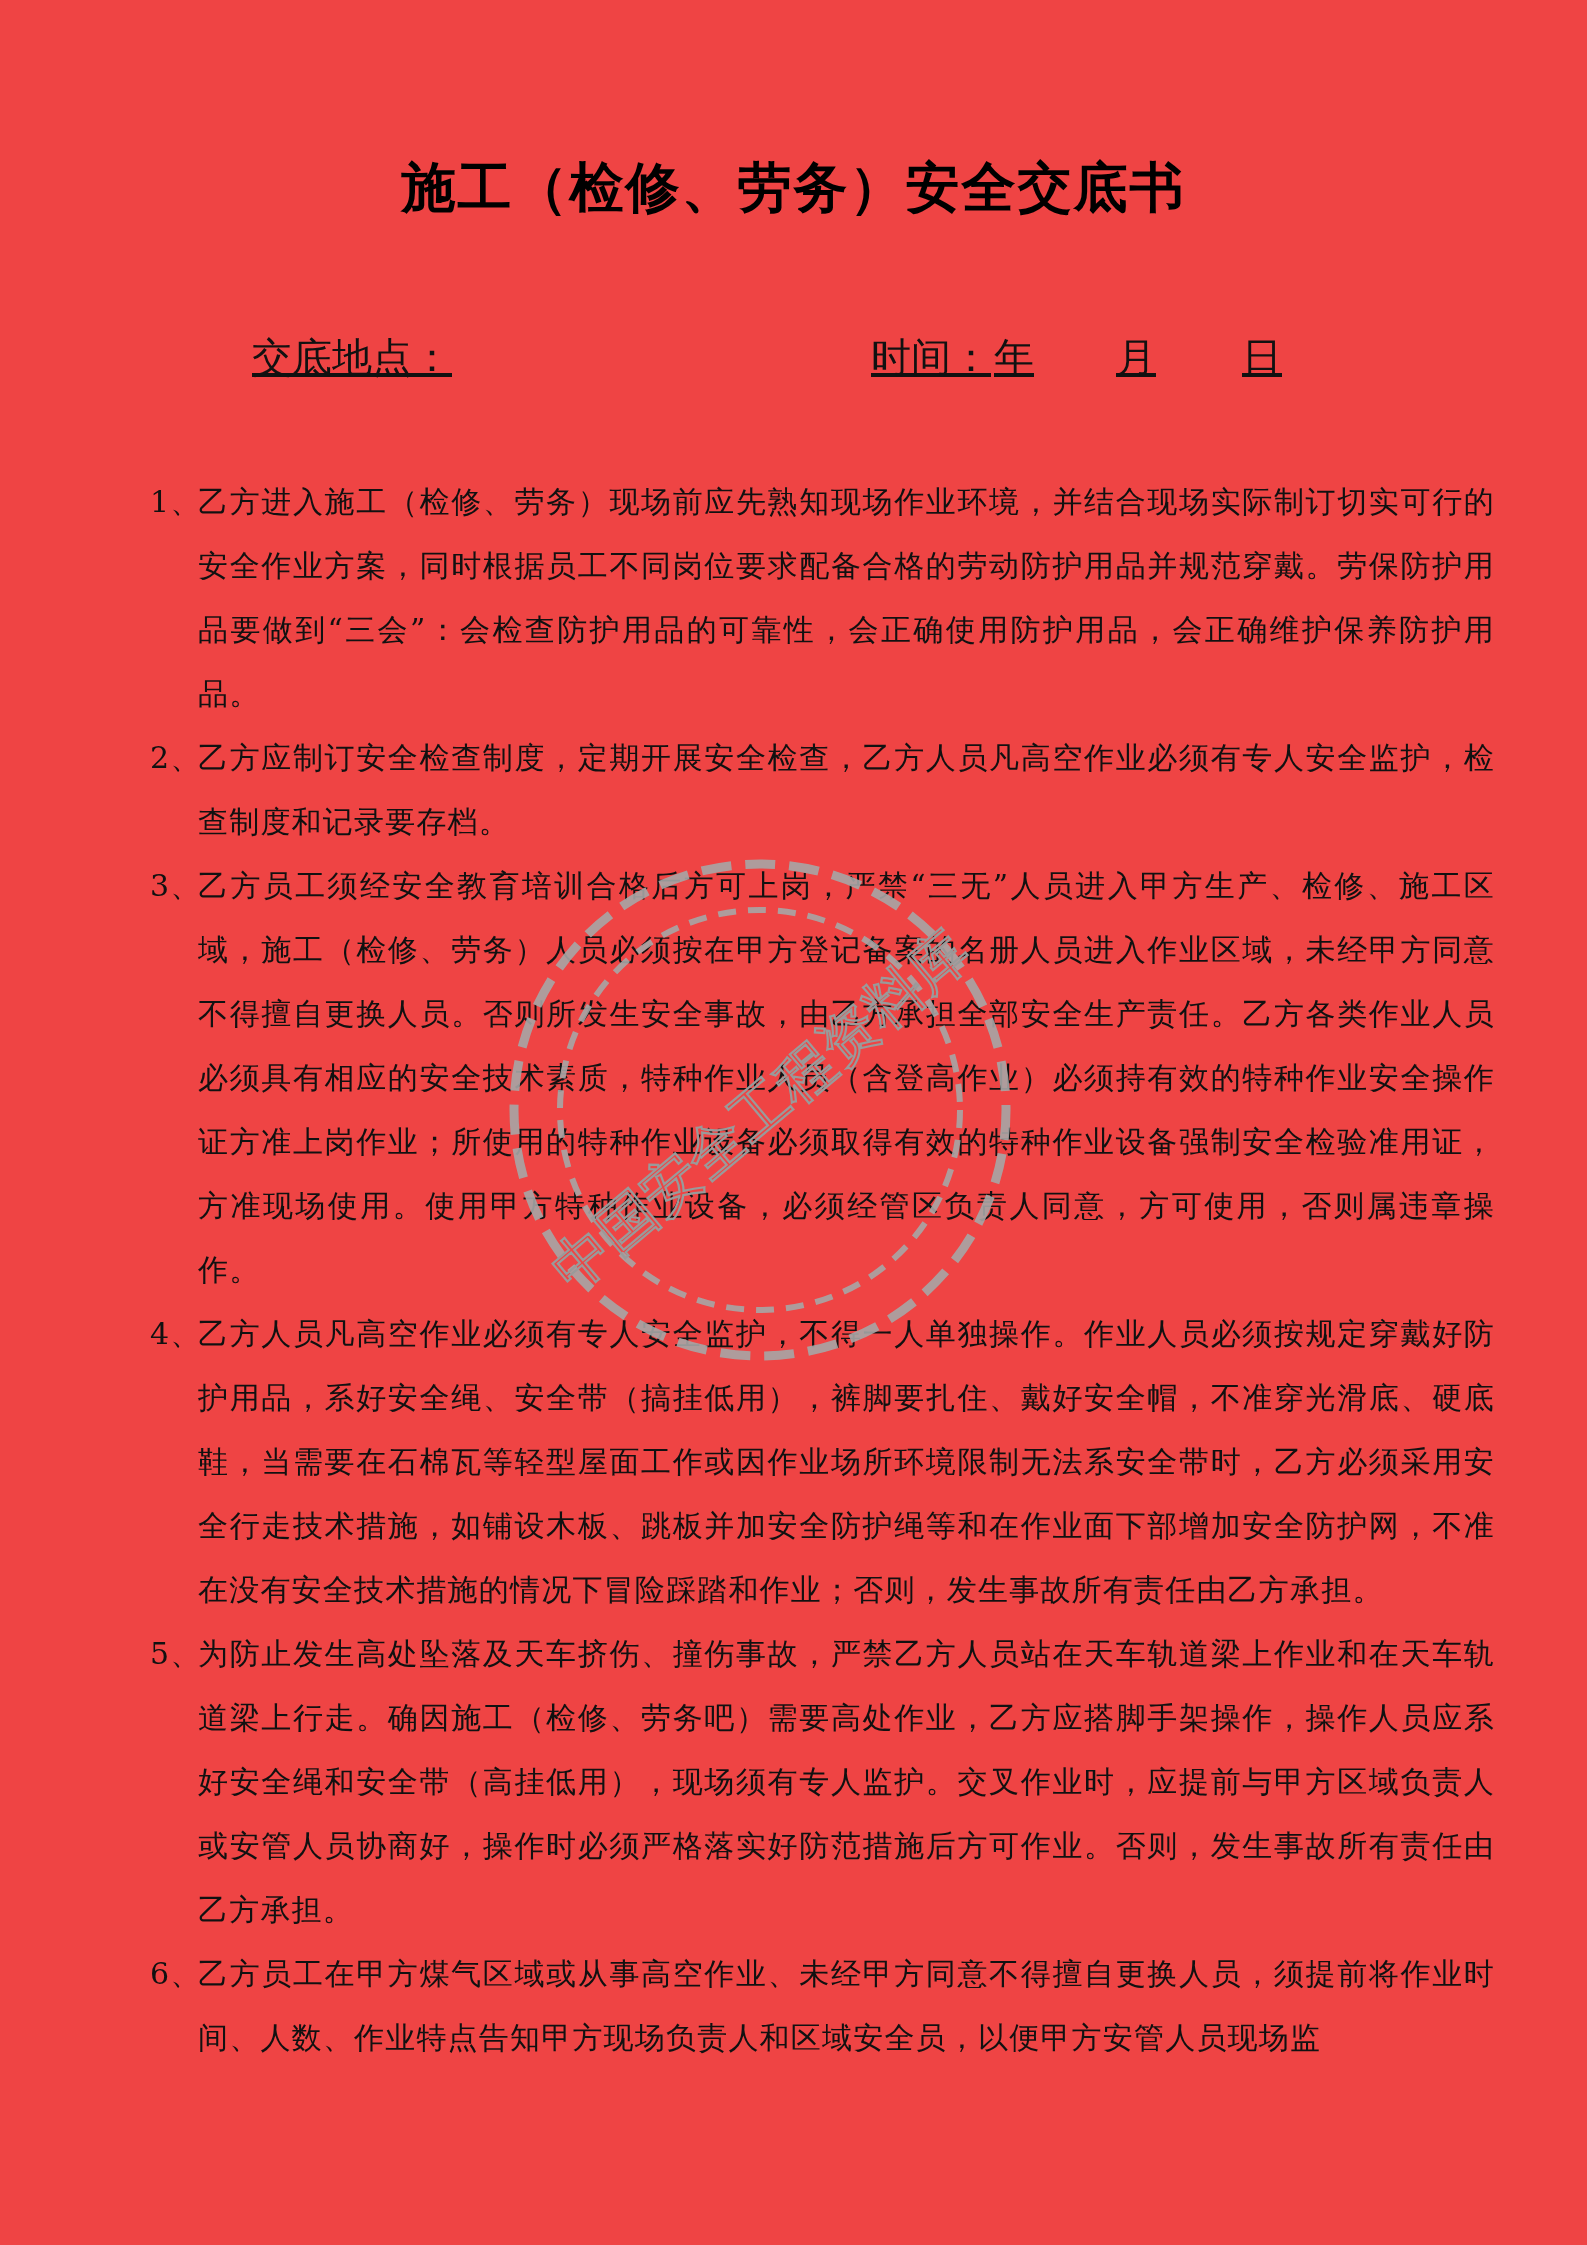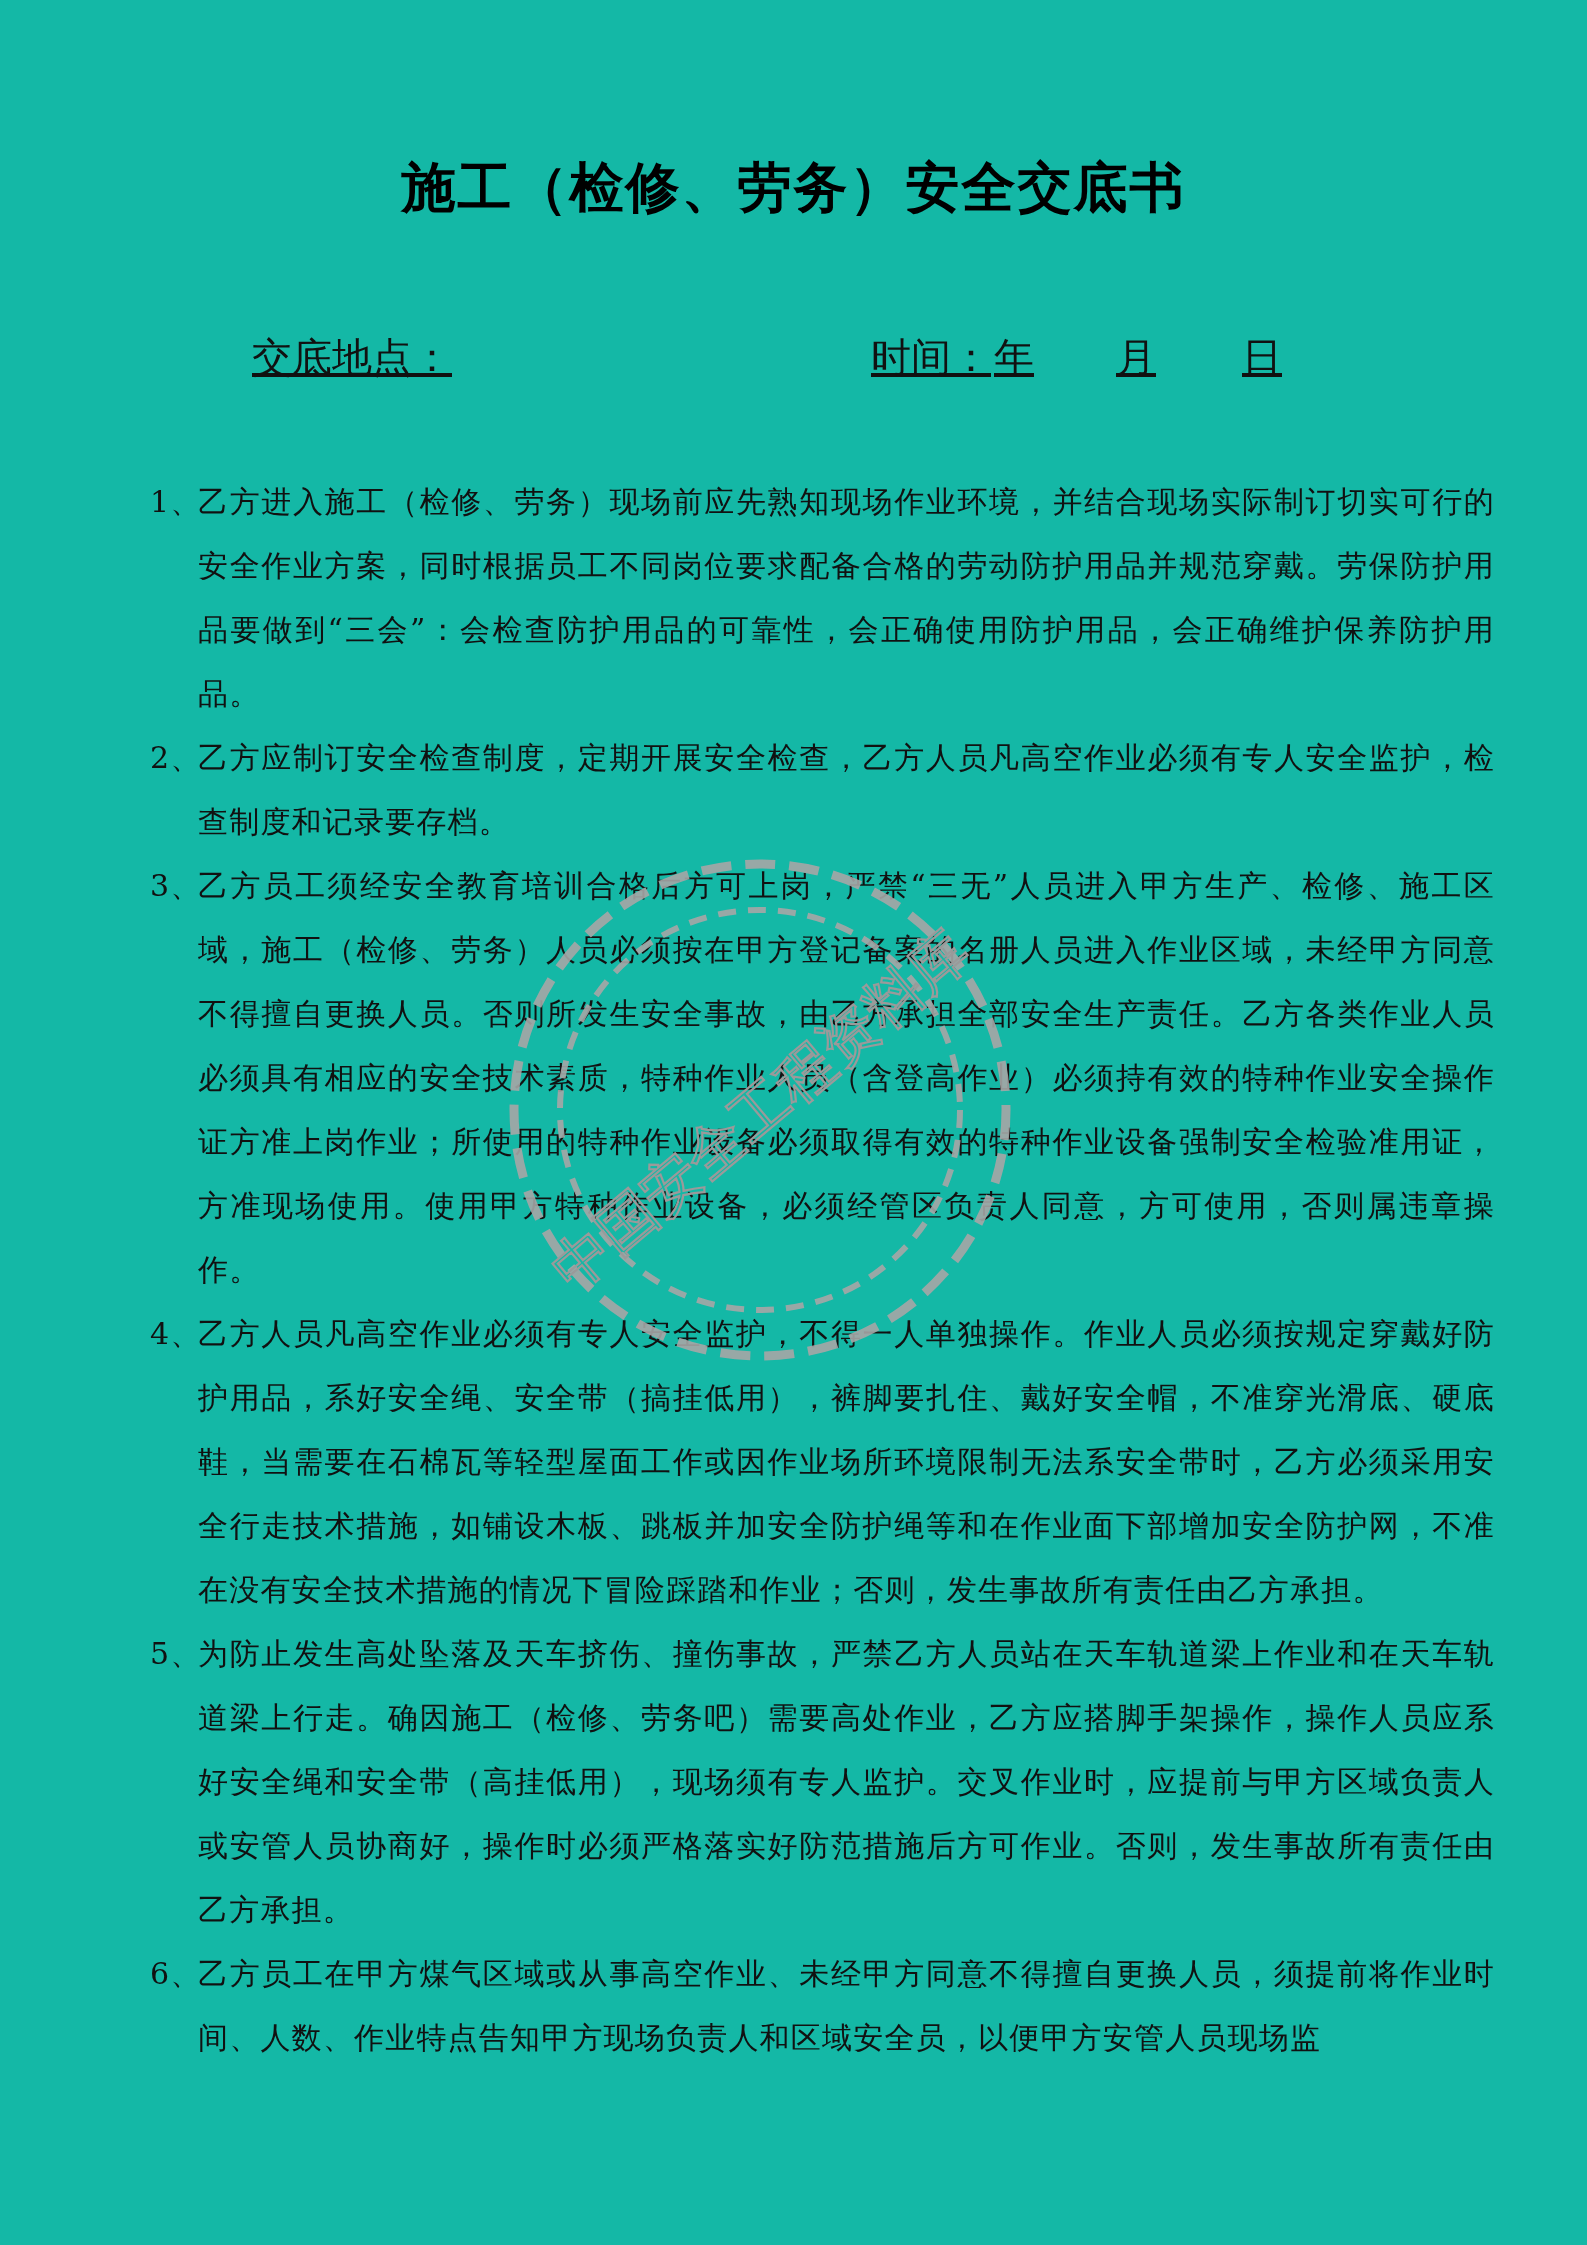--- a/index.html
+++ b/index.html
@@ -1,18 +1,18 @@
 <!DOCTYPE html>
 <html><head>
 <meta charset="utf-8">
 <style>
   html, body { margin:0; padding:0; background:#ffffff; }
   body { width:1587px; height:2245px; position:relative; overflow:hidden;
          font-family: "DejaVu Serif", "Liberation Serif", serif; color:#111; }
-  .page { position:absolute; left:0; top:0; width:1587px; height:2245px; background:#14b8a6; }
+  .page { position:absolute; left:0; top:0; width:1587px; height:2245px; background:#ef4444; }
   .title { position:absolute; top:152px; left:0; width:1587px; text-align:center;
            font-family: "DejaVu Sans", "Liberation Sans", sans-serif; font-weight:bold;
            font-size:54px; letter-spacing:2px; color:#000; }
   .meta-row { position:absolute; top:330px; left:252px; width:1100px; height:60px;
               font-size:40px; color:#111; }
   .meta-row span { position:absolute; top:0; white-space:pre;text-decoration:underline; }
   .content { position:absolute; left:150px; top:470px; width:1345px; }
   .item { position:relative; font-size:30px; line-height:64px; letter-spacing:1.2px;
           text-align:justify; padding-left:48px; margin-bottom:0; }
   .item .num { position:absolute; left:0; top:0; width:48px; }

